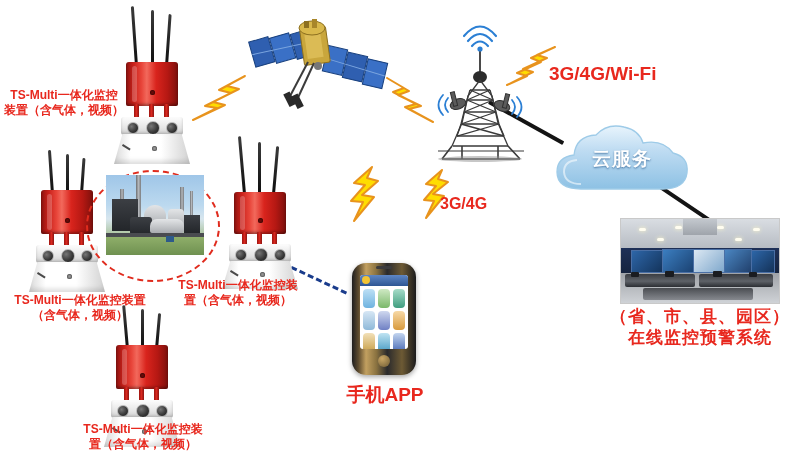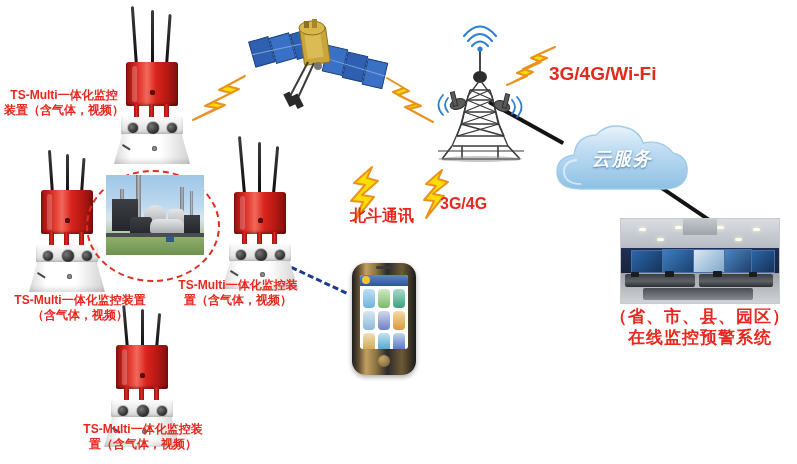--- a/index.html
+++ b/index.html
@@ -88,21 +88,21 @@
     position:absolute;
     background:#4a4a4a;
     transform-origin: top left;
   }
 
   
   .bolt { position:absolute; }
   .bolt svg { display:block; overflow: visible; }
 
   
-  .cloud { position:absolute;font-style:italic; }
+  .cloud { position:absolute; }
   .cloud-text {
     position:absolute;
     color:#ffffff;
     font-weight:bold;
     font-size:19px;
     letter-spacing:1px;
     text-shadow: 0 1px 2px rgba(40,90,140,.75);
     width:100%;
     text-align:center;
   }
@@ -480,20 +480,21 @@
         <div class="phone-icon" style="background:linear-gradient(#cfd8ef,#6f80c4);"></div>
         <div class="phone-icon" style="background:linear-gradient(#f7d9a6,#d89a3c);"></div>
         <div class="phone-icon" style="background:linear-gradient(#f2e0b8,#c9a14a);"></div>
         <div class="phone-icon" style="background:linear-gradient(#bfe3f2,#4a9dc4);"></div>
         <div class="phone-icon" style="background:linear-gradient(#c3d5ef,#4a6bb5);"></div>
 
       </div>
     </div>
     <div class="phone-home" style="left:26px; top:92px; width:12px; height:12px;"></div>
   </div>
+  <div class="label lbl-big" style="left:335px; top:383px; width:100px;">手机APP</div>
 
   <div class="room" style="left:620px; top:218px; width:158px; height:84px;">
     <div class="room-ceiling"></div>
     <div class="room-light" style="left:18px; top:9px;"></div>
     <div class="room-light" style="left:54px; top:7px;"></div>
     <div class="room-light" style="left:96px; top:7px;"></div>
     <div class="room-light" style="left:132px; top:9px;"></div>
     <div class="room-light" style="left:36px; top:19px;"></div>
     <div class="room-light" style="left:114px; top:19px;"></div>
     <div style="position:absolute; left:62px; top:0; width:34px; height:16px; background:linear-gradient(to bottom,#c3c8ce,#9fa4ab);"></div>
@@ -509,20 +510,19 @@
     <div class="room-desk" style="left:22px; top:69px; width:110px; height:12px; background:linear-gradient(to bottom,#4a4d52,#86898f);"></div>
     <div style="position:absolute; left:10px; top:53px; width:8px; height:5px; background:#1a1c20; border-radius:1px;"></div>
     <div style="position:absolute; left:44px; top:52px; width:9px; height:6px; background:#1a1c20; border-radius:1px;"></div>
     <div style="position:absolute; left:92px; top:52px; width:9px; height:6px; background:#1a1c20; border-radius:1px;"></div>
     <div style="position:absolute; left:128px; top:53px; width:8px; height:5px; background:#1a1c20; border-radius:1px;"></div>
   </div>
   <div class="label lbl-room" style="left:608px; top:306px; width:184px; ">（省、市、县、园区）
 在线监控预警系统</div>
 
 
-  <div class="label lbl-med" style="left:350px; top:206px; width:90px; text-align:left;">北斗通讯</div>
 
   <div class="label lbl-med" style="left:440px; top:194px; width:70px; text-align:left;">3G/4G</div>
 
   <div class="label lbl-big" style="left:549px; top:62px; width:160px; text-align:left;">3G/4G/Wi-Fi</div>
 
 
 </div>
 
 </body></html>

